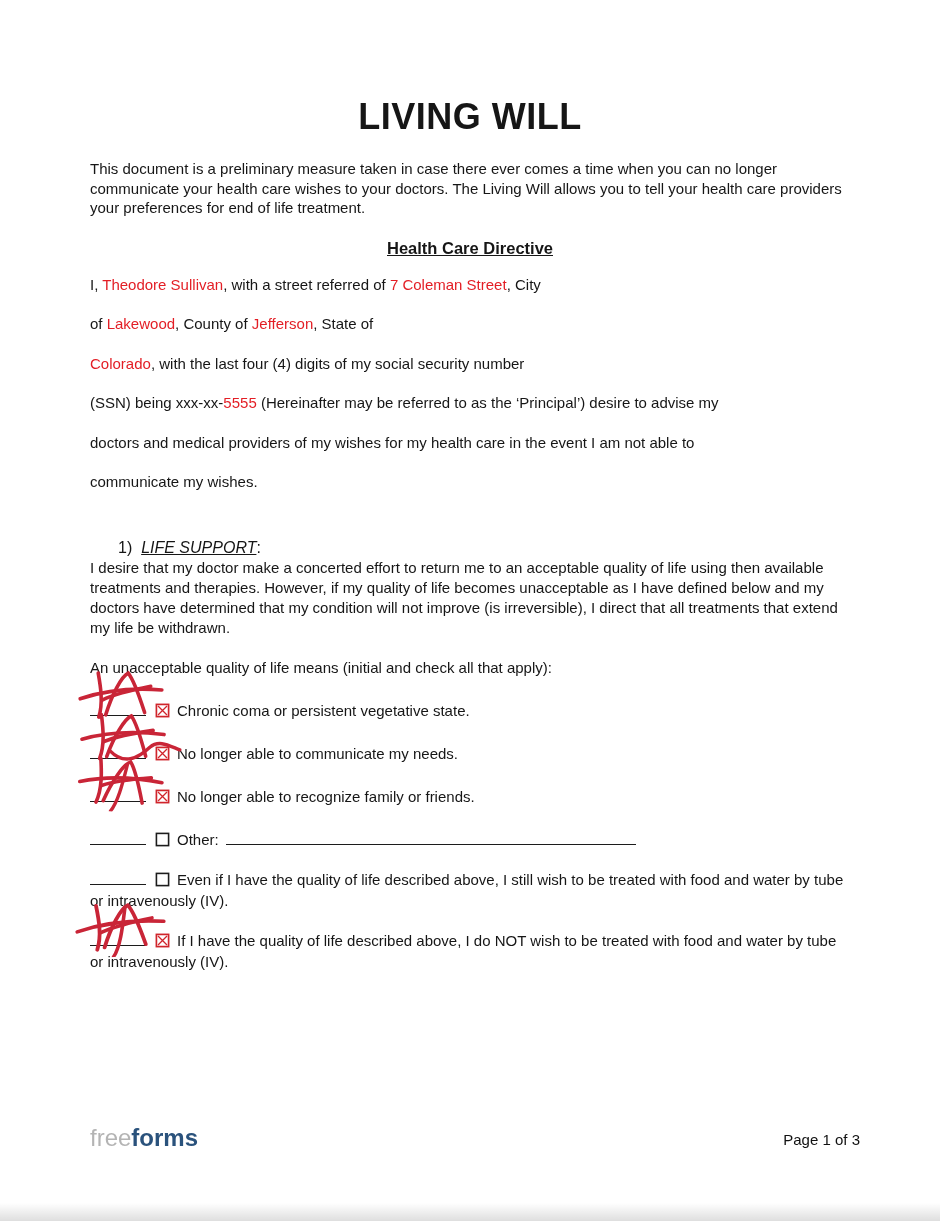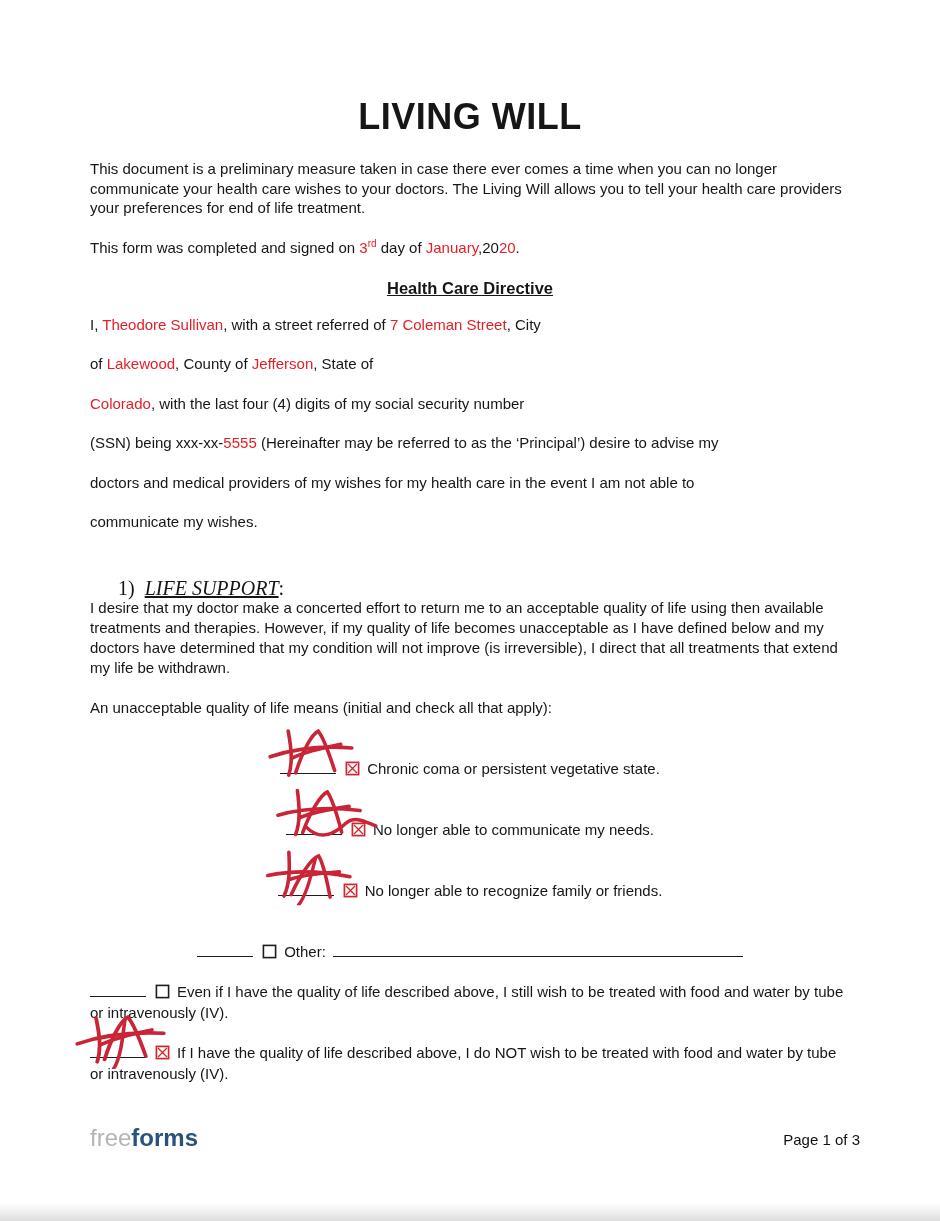--- a/index.html
+++ b/index.html
@@ -15,25 +15,25 @@
   }
   .intro{margin-top:27px;line-height:19.5px;}
   .signed{margin-top:20px;line-height:20px;}
   .red{color:#e31e25;}
   sup.ord{font-size:10px;vertical-align:super;line-height:0;}
   .hcd-heading{
     margin-top:20px;text-align:center;font-weight:bold;font-size:16.5px;
     text-decoration:underline;line-height:21px;
   }
   .directive{margin-top:6px;line-height:39.5px;}
-  .section-heading{margin-top:36px;padding-left:28px;font-size:20px;line-height:20px;font-family:Liberation Serif, serif;}
+  .section-heading{margin-top:36px;padding-left:28px;font-size:16px;line-height:20px;}
   .section-heading .st{font-style:italic;text-decoration:underline;}
   .section-body{line-height:20px;}
   .prompt{margin-top:20px;line-height:20px;}
-  .check-row{margin-top:40px;line-height:21px;position:relative;text-align:center;}
+  .check-row{margin-top:22px;line-height:21px;position:relative;}
   .only-item{margin-top:19px;line-height:21px;position:relative;}
   .blank-wrap{position:relative;display:inline-block;vertical-align:baseline;}
   .blank{
     display:inline-block;width:56px;height:15px;
     border-bottom:1.6px solid #1c1c1c;
   }
   .cb{display:inline-block;width:15px;height:15px;margin:0 7px 0 9px;vertical-align:-2px;}
   .scribble{
     position:absolute;left:-12px;top:-34px;width:106px;height:58px;
     pointer-events:none;
@@ -87,21 +87,20 @@
     </g>
   </defs>
 </svg>
 
 <div class="content">
 
   <div class="doc-title">LIVING WILL</div>
 
   <p class="intro">This document is a preliminary measure taken in case there ever comes a time when you can no longer communicate your health care wishes to your doctors. The Living Will allows you to tell your health care providers your preferences for end of life treatment.</p>
 
-  <p class="signed"><span>This form was completed and signed on </span><span class="red">3</span><sup class="ord red">rd</sup><span> day of </span><span class="red">January</span><span>,20</span><span class="red">20</span><span>.</span></p>
 
   <div class="hcd-heading">Health Care Directive</div>
 
   <div class="directive">
     <div><span>I, </span><span class="red">Theodore Sullivan</span><span>, with a street referred of </span><span class="red">7 Coleman Street</span><span>, City</span></div>
     <div><span>of </span><span class="red">Lakewood</span><span>, County of </span><span class="red">Jefferson</span><span>, State of</span></div>
     <div><span class="red">Colorado</span><span>, with the last four (4) digits of my social security number</span></div>
     <div><span>(SSN) being xxx-xx-</span><span class="red">5555</span><span> (Hereinafter may be referred to as the ‘Principal’) desire to advise my</span></div>
     <div>doctors and medical providers of my wishes for my health care in the event I am not able to</div>
     <div>communicate my wishes.</div>

